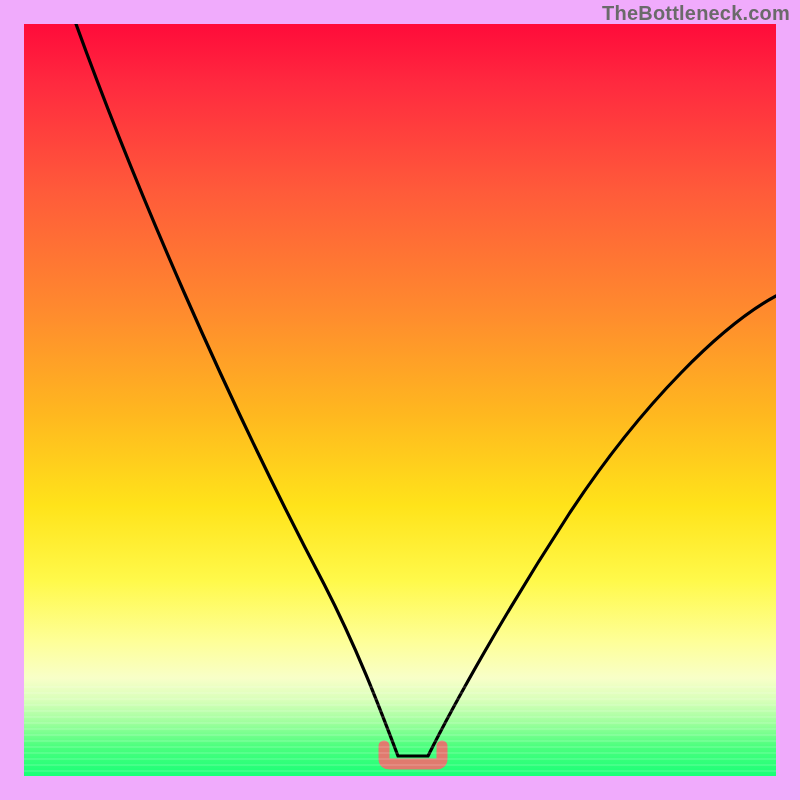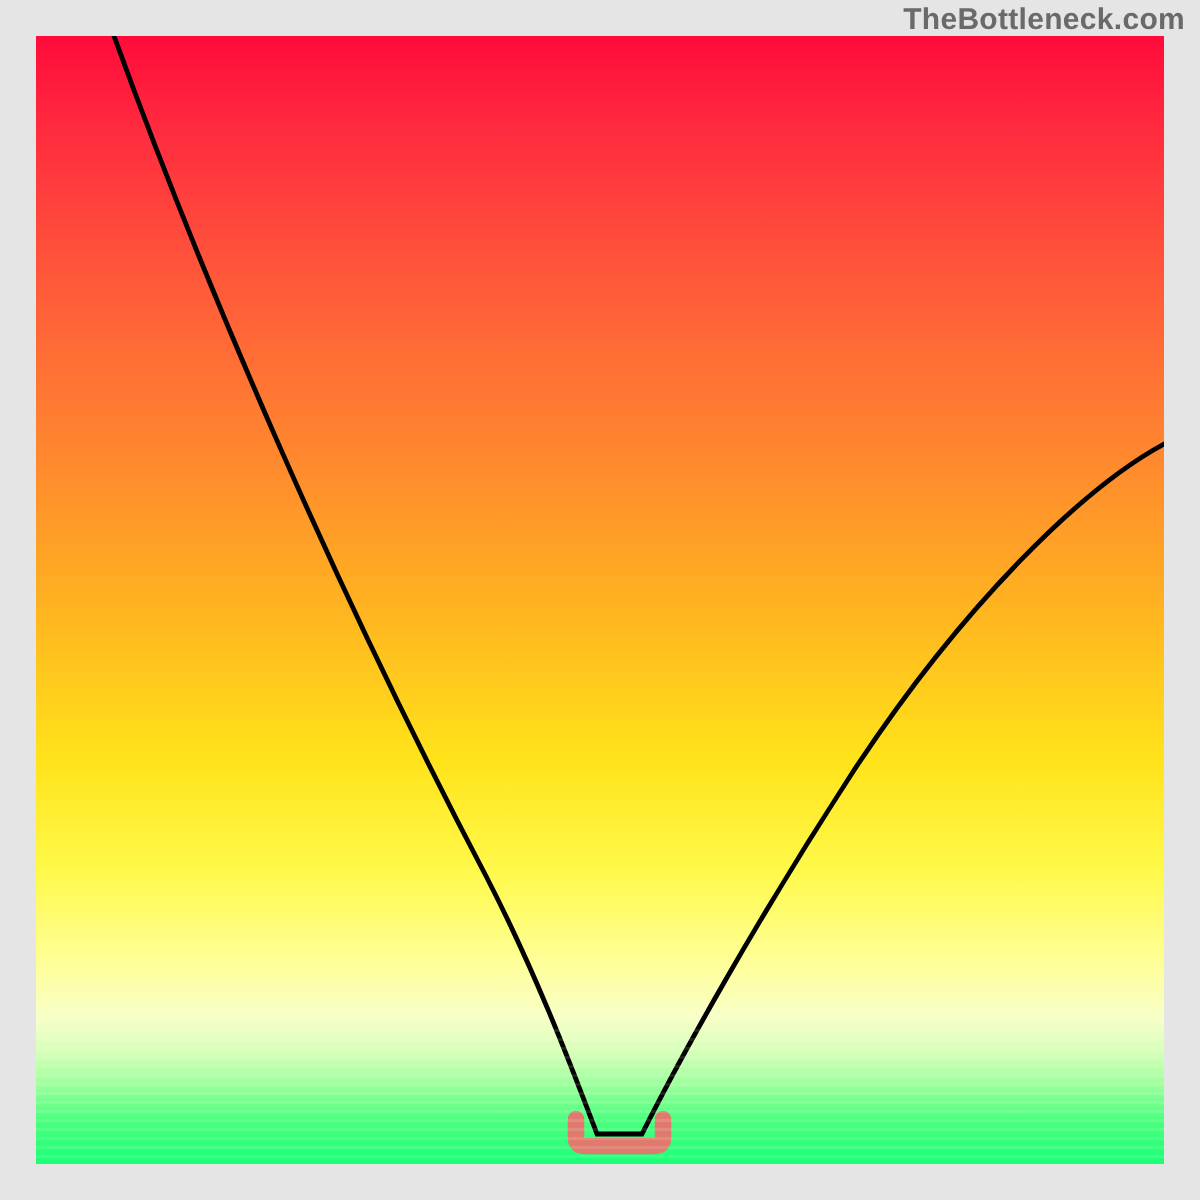--- a/index.html
+++ b/index.html
@@ -10,21 +10,21 @@
     background: #000;
     overflow: hidden;
     font-family: Arial, Helvetica, sans-serif;
   }
   .frame {
     position: absolute;
     top: 0;
     left: 0;
     width: 800px;
     height: 800px;
-    background: #e5e5e5;
+    background: #f0abfc;
   }
   .plot-area {
     position: absolute;
     top: 24px;
     left: 24px;
     width: 752px;
     height: 752px;
     
     background: linear-gradient(
       to bottom,

